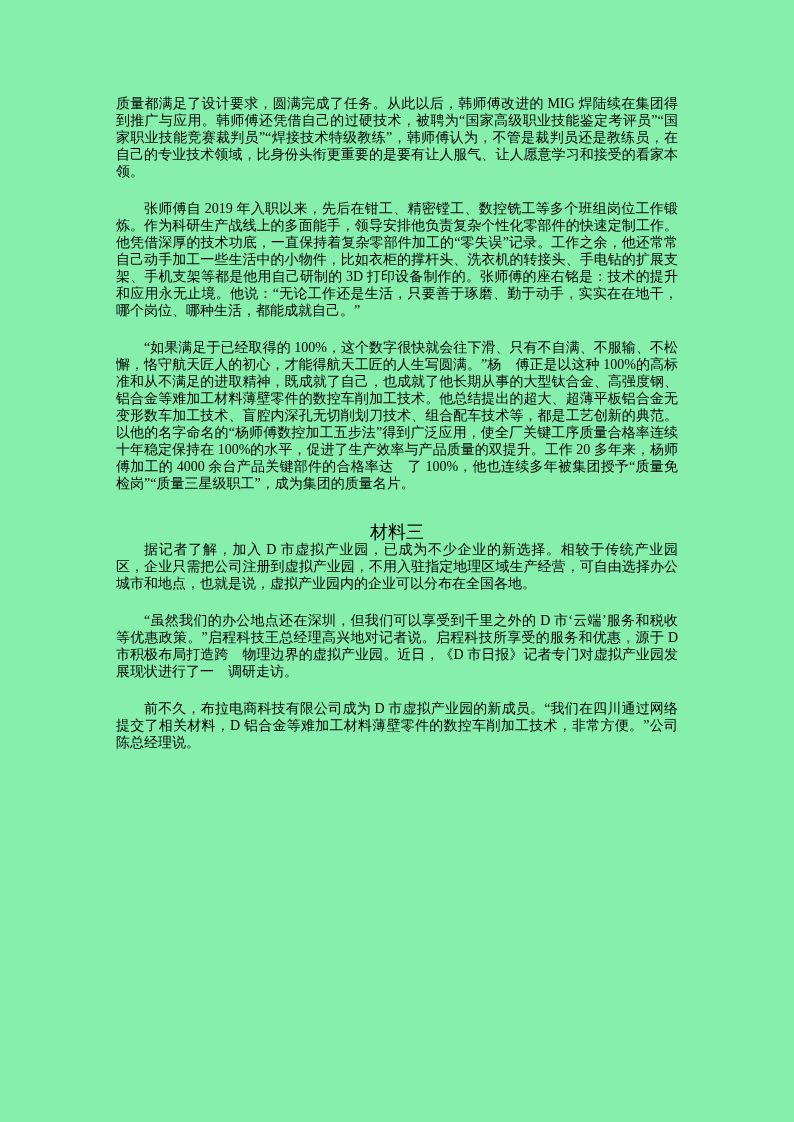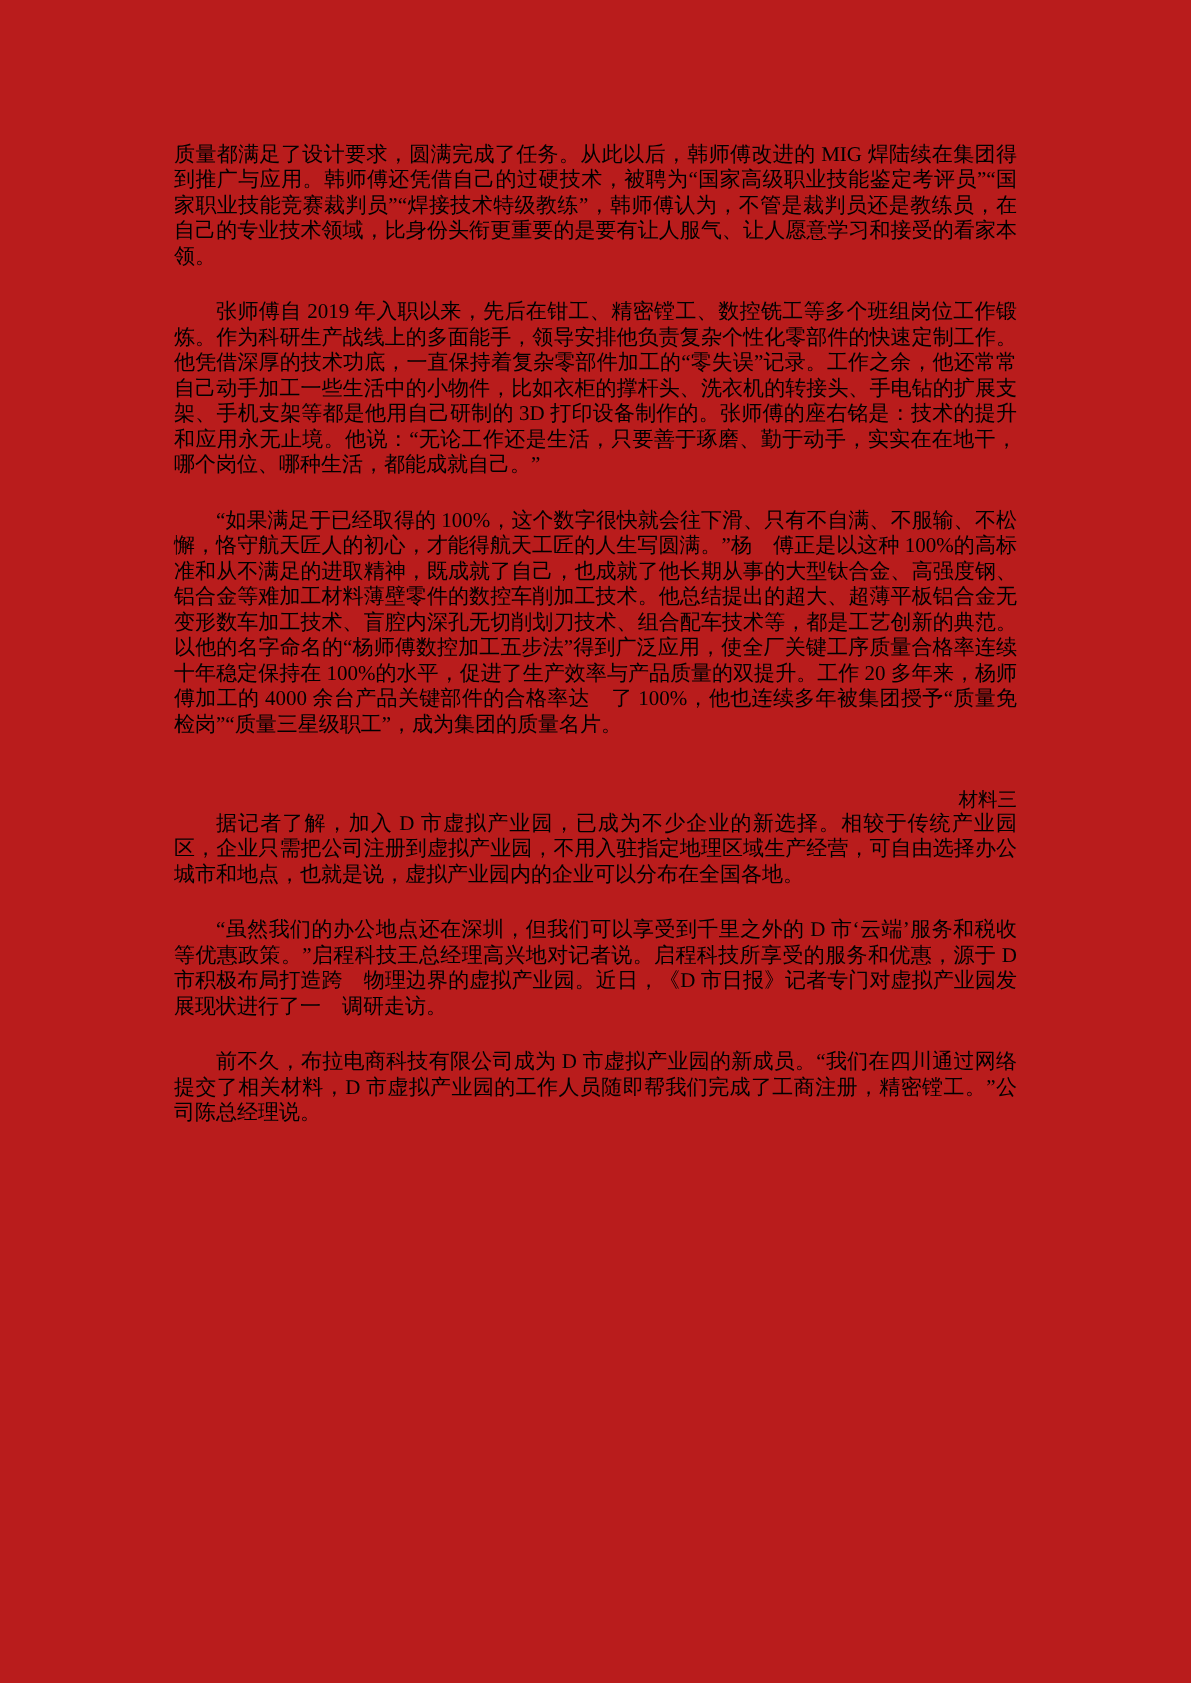--- a/index.html
+++ b/index.html
@@ -9,55 +9,55 @@
     background: #ffffff;
   }
   body {
     width: 794px;
     height: 1122px;
     overflow: hidden;
   }
   .page {
     width: 794px;
     height: 1122px;
-    background: #b91c1c;
+    background: #86efac;
     padding: 95px 116px 50px 116px;
     font-family: "Liberation Serif", "DejaVu Serif", serif;
     font-size: 14px;
     line-height: 17px;
     color: #000000;
     overflow: hidden;
   }
   .para {
     margin: 0 0 20px 0;
     text-align: justify;
     word-break: break-all;
   }
   .para.indent {
     text-indent: 2em;
   }
   .section-heading {
     margin: 32px 0 0 0;
-    text-align: right;
+    text-align: center;
     font-weight: normal;
-    font-size: 13px;
+    font-size: 18px;
     line-height: 17px;
   }
 </style>
 </head>
 <body>
 
 <div class="page">
   <p class="para">质量都满足了设计要求，圆满完成了任务。从此以后，韩师傅改进的 MIG 焊陆续在集团得到推广与应用。韩师傅还凭借自己的过硬技术，被聘为“国家高级职业技能鉴定考评员”“国家职业技能竞赛裁判员”“焊接技术特级教练”，韩师傅认为，不管是裁判员还是教练员，在自己的专业技术领域，比身份头衔更重要的是要有让人服气、让人愿意学习和接受的看家本领。</p>
 
   <p class="para indent">张师傅自 2019 年入职以来，先后在钳工、精密镗工、数控铣工等多个班组岗位工作锻炼。作为科研生产战线上的多面能手，领导安排他负责复杂个性化零部件的快速定制工作。他凭借深厚的技术功底，一直保持着复杂零部件加工的“零失误”记录。工作之余，他还常常自己动手加工一些生活中的小物件，比如衣柜的撑杆头、洗衣机的转接头、手电钻的扩展支架、手机支架等都是他用自己研制的 3D 打印设备制作的。张师傅的座右铭是：技术的提升和应用永无止境。他说：“无论工作还是生活，只要善于琢磨、勤于动手，实实在在地干，哪个岗位、哪种生活，都能成就自己。”</p>
 
   <p class="para indent">“如果满足于已经取得的 100%，这个数字很快就会往下滑、只有不自满、不服输、不松懈，恪守航天匠人的初心，才能得航天工匠的人生写圆满。”杨　傅正是以这种 100%的高标准和从不满足的进取精神，既成就了自己，也成就了他长期从事的大型钛合金、高强度钢、铝合金等难加工材料薄壁零件的数控车削加工技术。他总结提出的超大、超薄平板铝合金无变形数车加工技术、盲腔内深孔无切削划刀技术、组合配车技术等，都是工艺创新的典范。以他的名字命名的“杨师傅数控加工五步法”得到广泛应用，使全厂关键工序质量合格率连续十年稳定保持在 100%的水平，促进了生产效率与产品质量的双提升。工作 20 多年来，杨师傅加工的 4000 余台产品关键部件的合格率达　了 100%，他也连续多年被集团授予“质量免检岗”“质量三星级职工”，成为集团的质量名片。</p>
 
   <p class="section-heading">材料三</p>
 
   <p class="para indent">据记者了解，加入 D 市虚拟产业园，已成为不少企业的新选择。相较于传统产业园区，企业只需把公司注册到虚拟产业园，不用入驻指定地理区域生产经营，可自由选择办公城市和地点，也就是说，虚拟产业园内的企业可以分布在全国各地。</p>
 
   <p class="para indent">“虽然我们的办公地点还在深圳，但我们可以享受到千里之外的 D 市‘云端’服务和税收等优惠政策。”启程科技王总经理高兴地对记者说。启程科技所享受的服务和优惠，源于 D 市积极布局打造跨　物理边界的虚拟产业园。近日，《D 市日报》记者专门对虚拟产业园发展现状进行了一　调研走访。</p>
 
-  <p class="para indent">前不久，布拉电商科技有限公司成为 D 市虚拟产业园的新成员。“我们在四川通过网络提交了相关材料，D 市虚拟产业园的工作人员随即帮我们完成了工商注册，精密镗工。”公司陈总经理说。</p>
+  <p class="para indent">前不久，布拉电商科技有限公司成为 D 市虚拟产业园的新成员。“我们在四川通过网络提交了相关材料，D 铝合金等难加工材料薄壁零件的数控车削加工技术，非常方便。”公司陈总经理说。</p>
 
 </div>
 
 </body></html>

